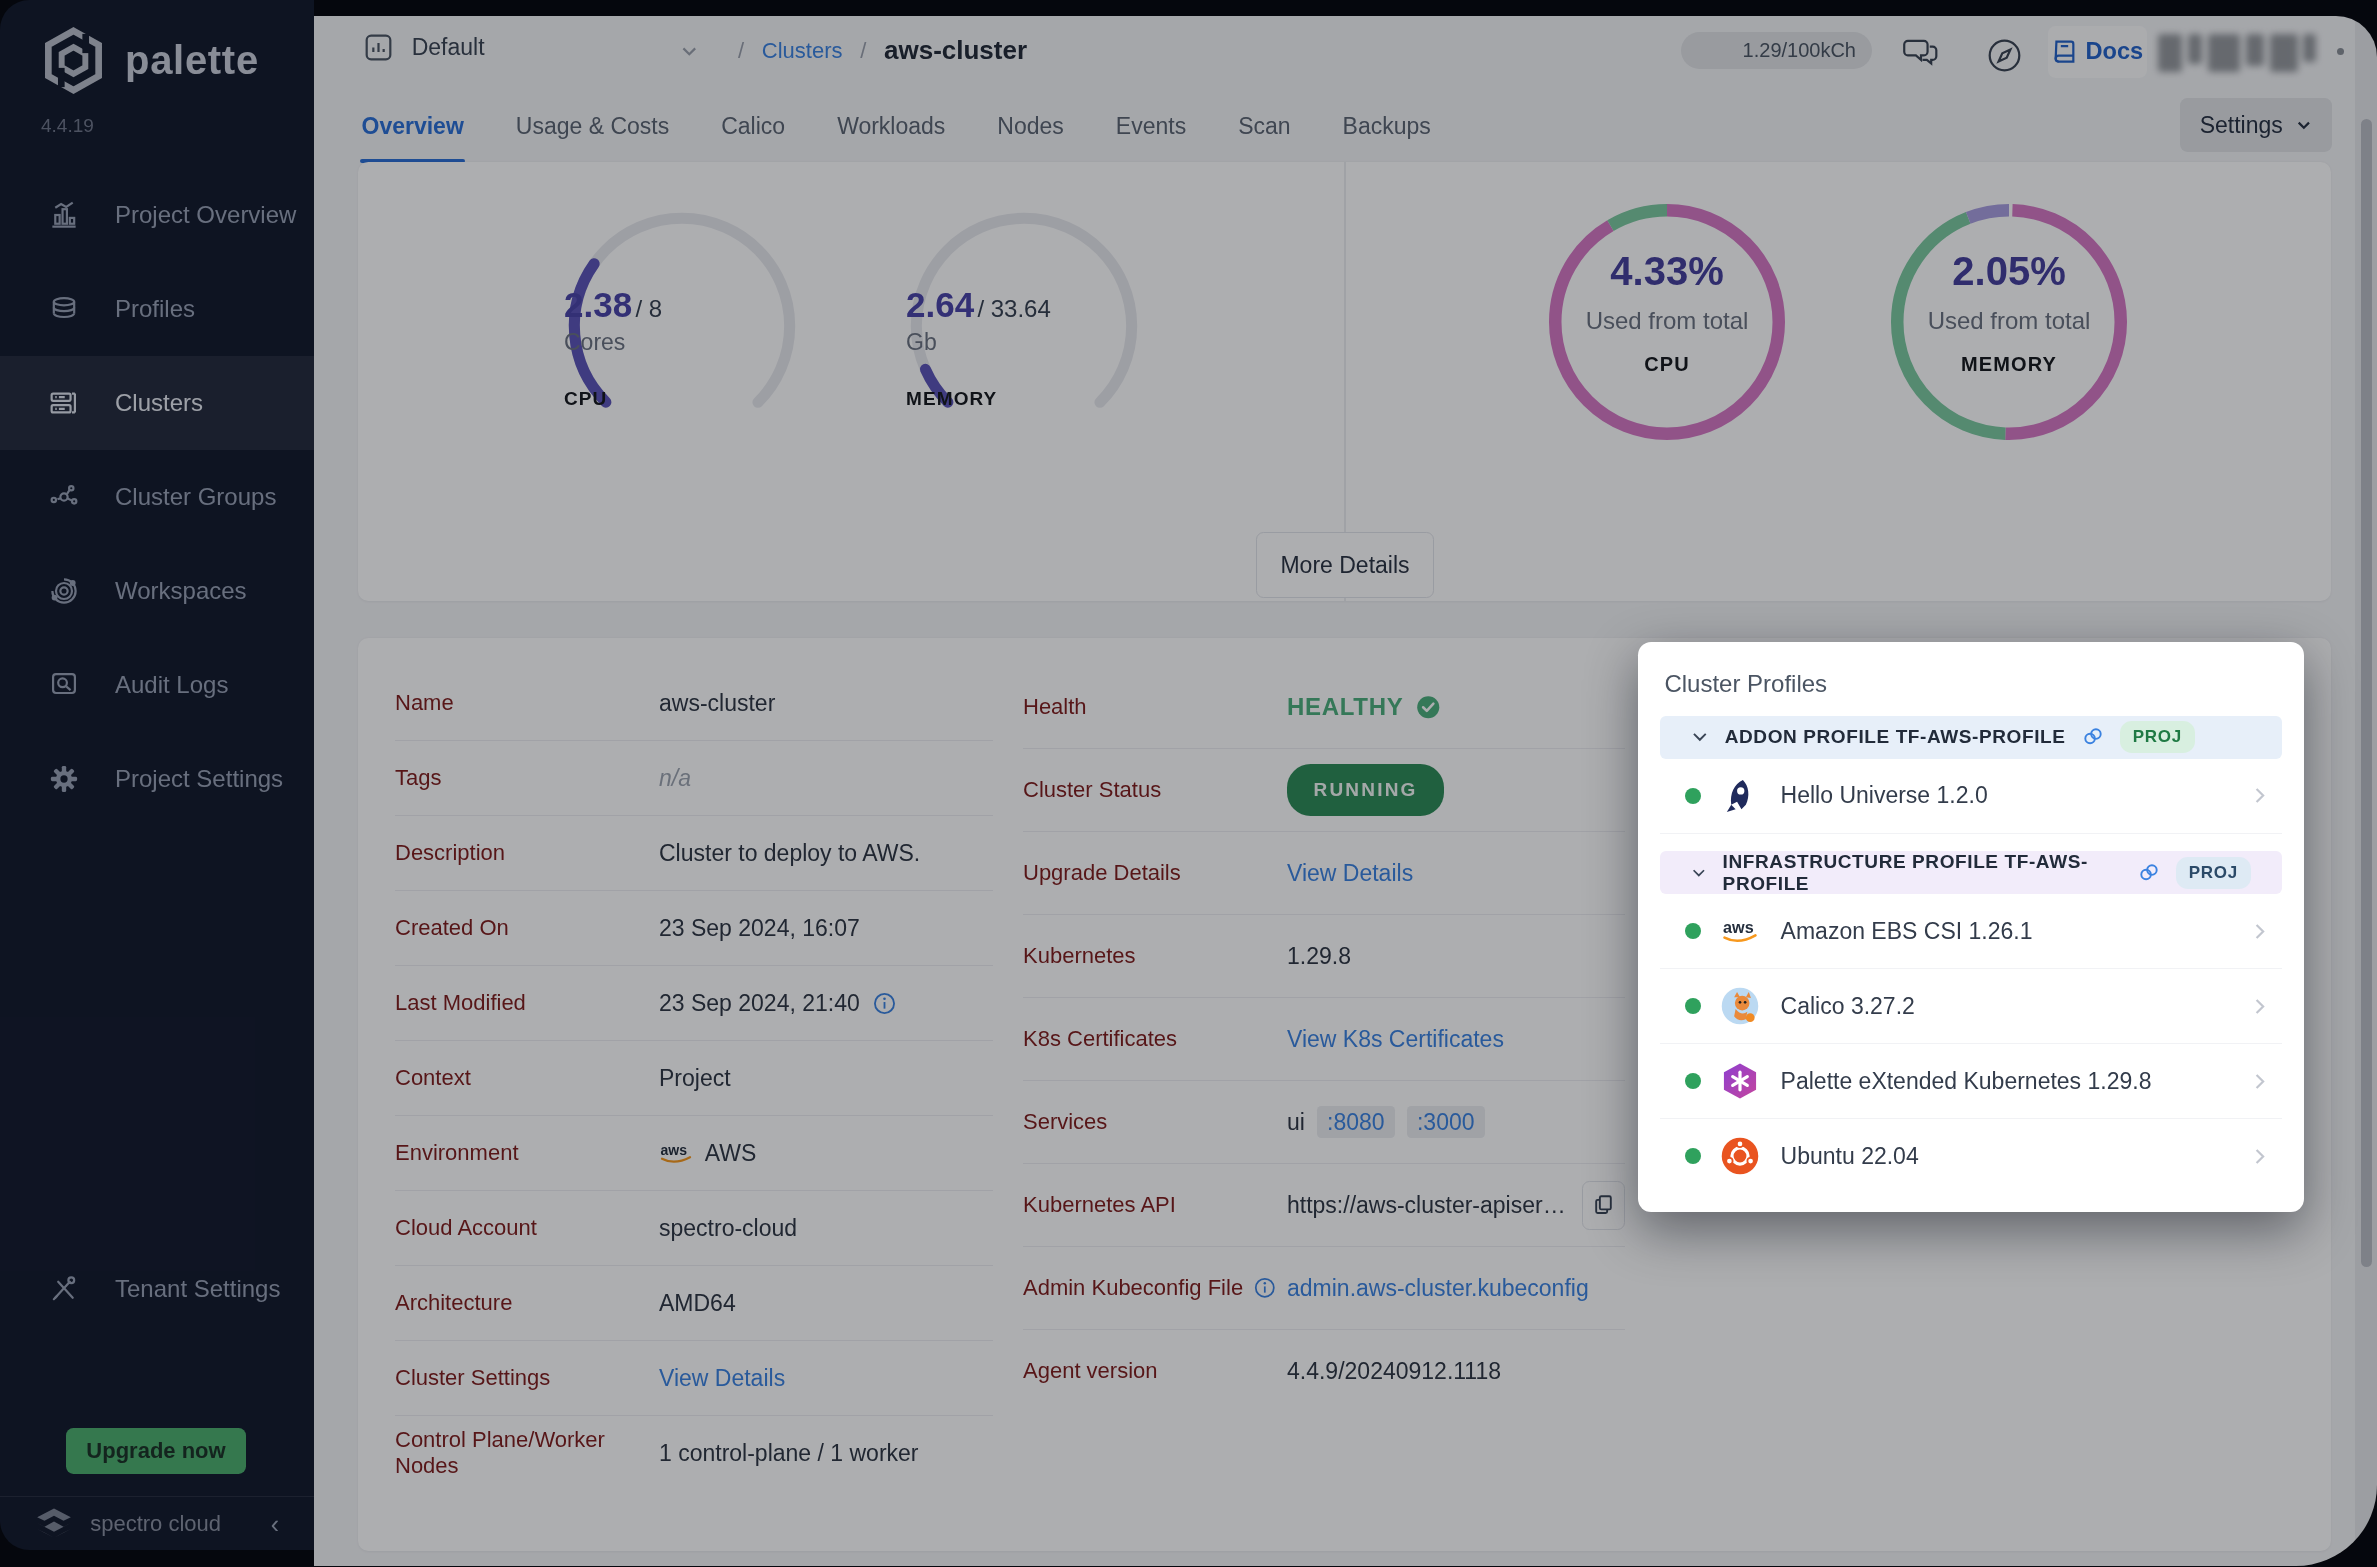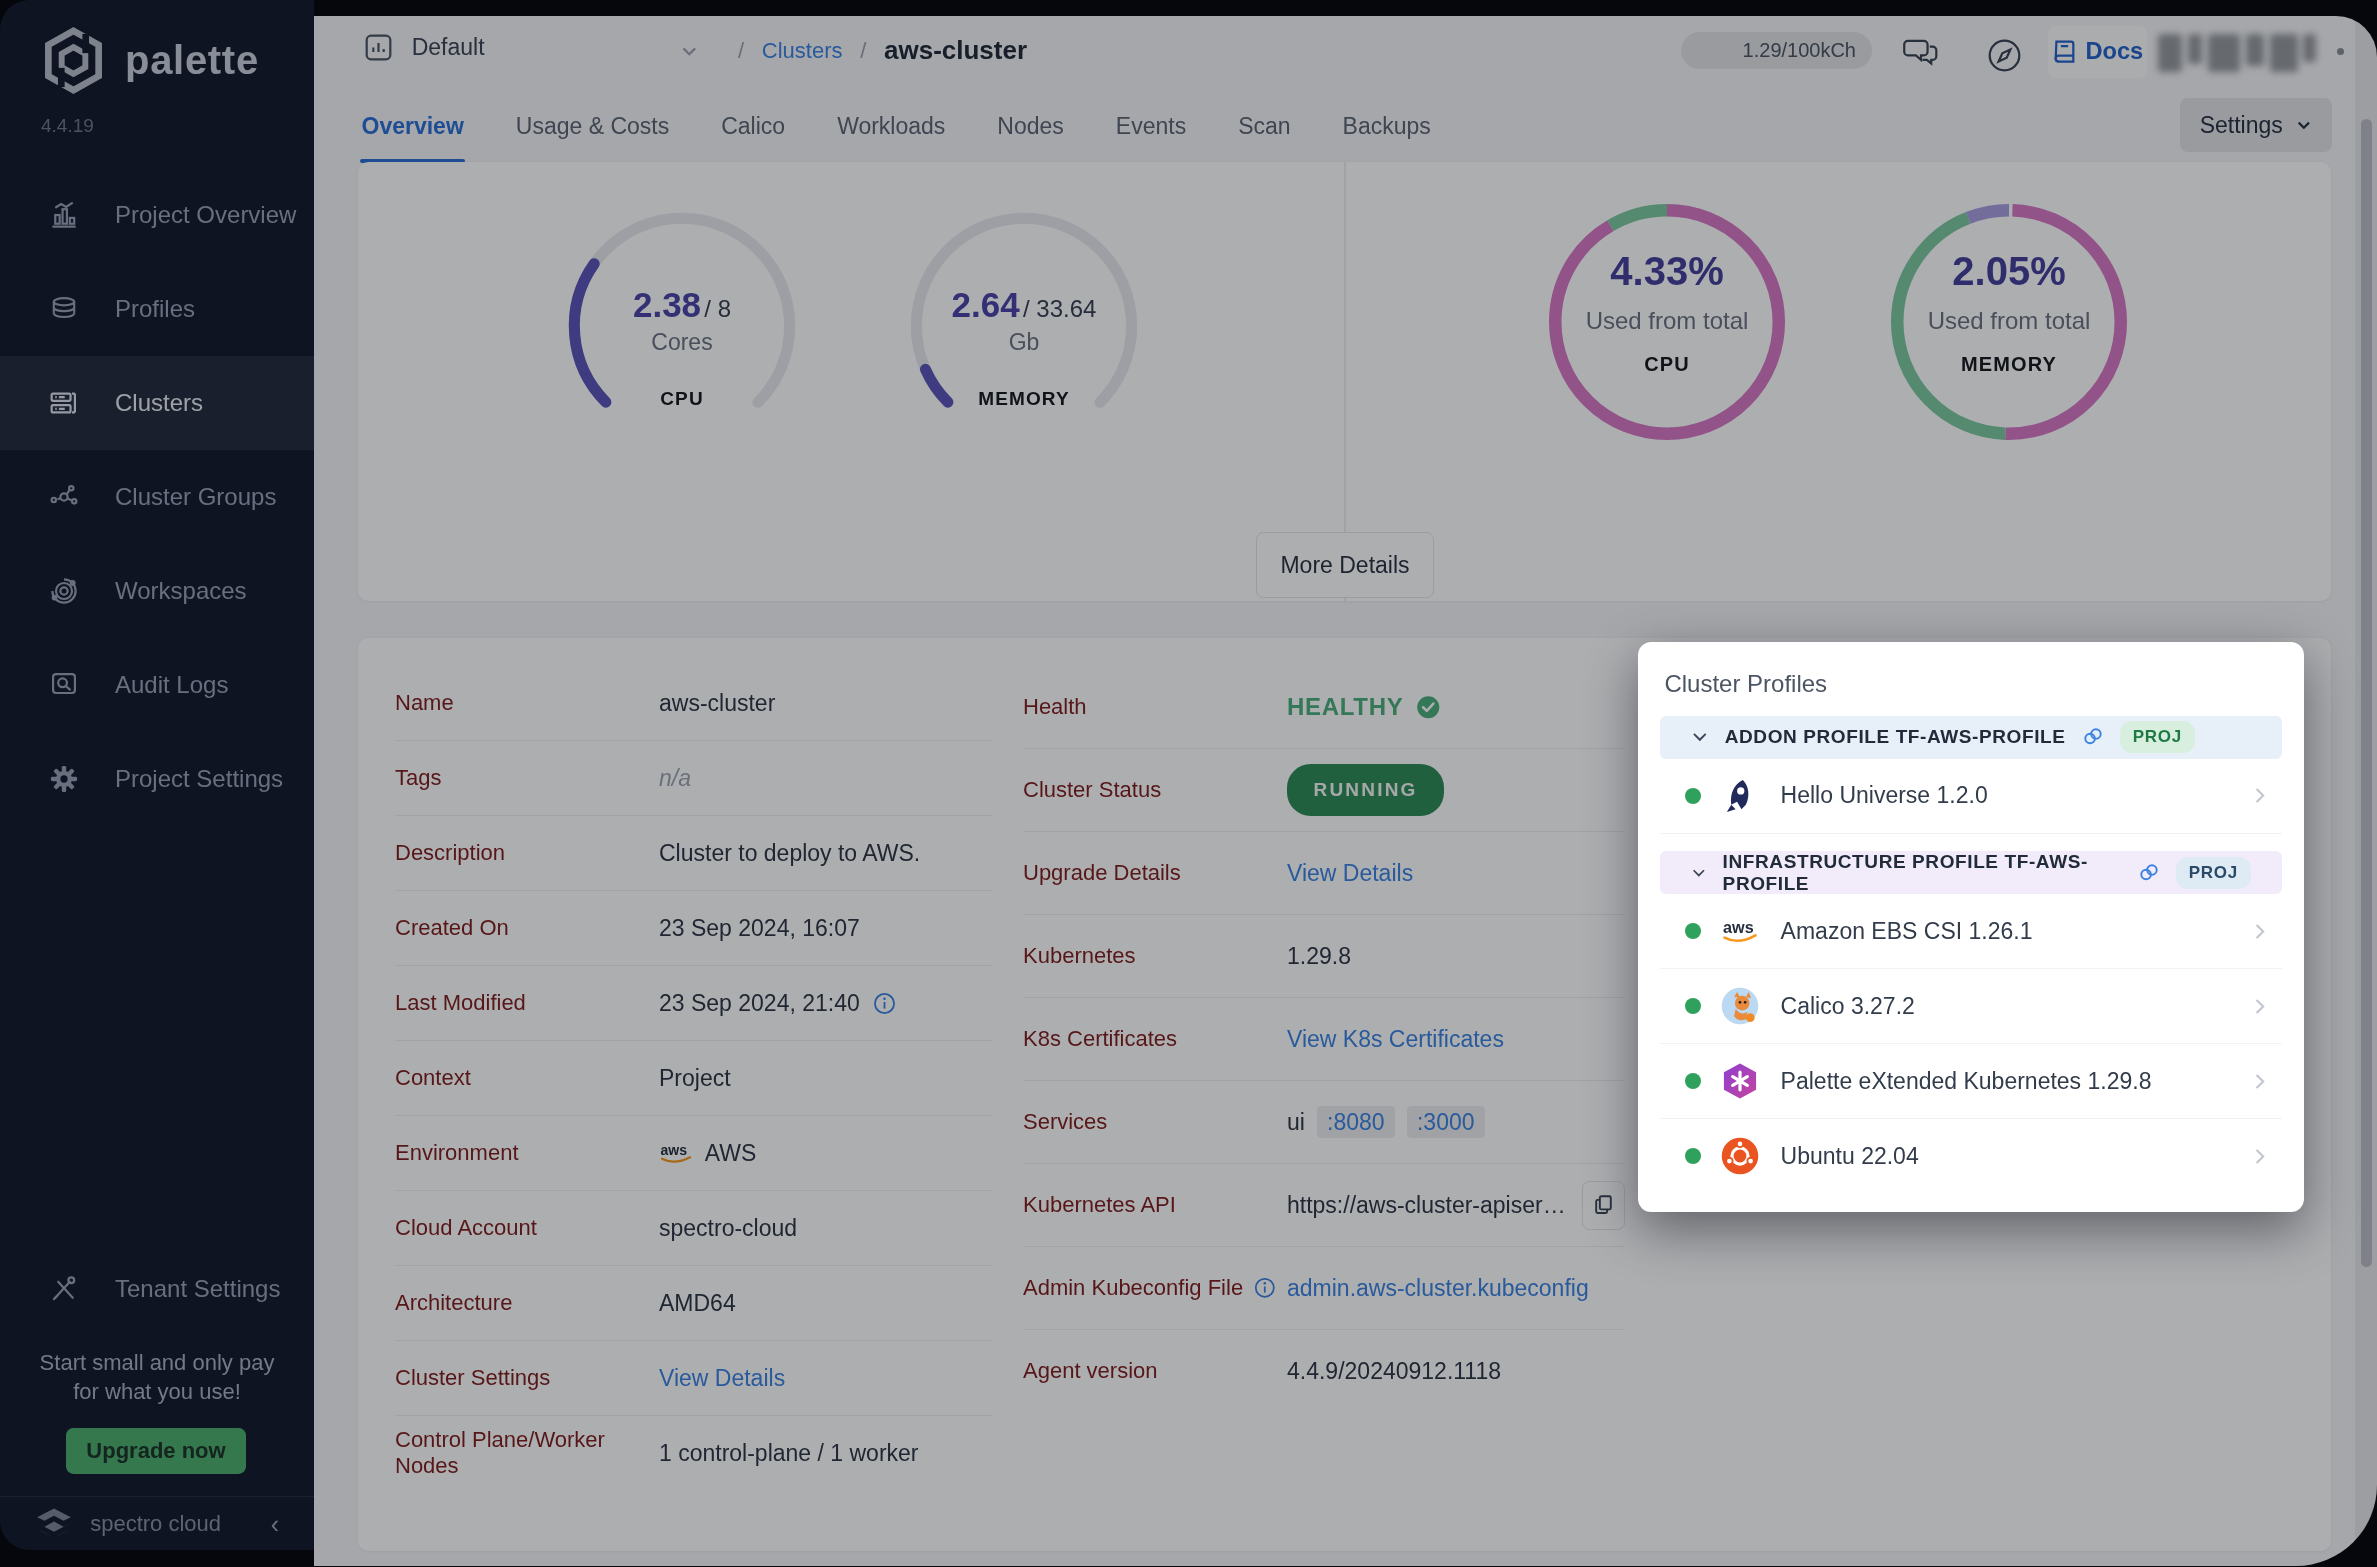--- a/index.html
+++ b/index.html
@@ -60,21 +60,21 @@
        background:#2B6FD6;}
   .settings-btn{position:absolute;left:1866px;top:82px;width:152px;height:54px;border:none;border-radius:7.4px;
        background:rgba(17,24,39,0.08);font-size:23px;color:#273142;cursor:pointer;
        display:flex;align-items:center;justify-content:center;gap:11.8px;font-family:inherit;}
 
   .card{position:absolute;background:#fff;border-radius:10.3px;box-shadow:0 0.7px 2.9px rgba(16,24,40,0.06);}
   .usage-card{left:44px;top:146px;width:1973px;height:439px;}
   .vdivider{position:absolute;left:986px;top:0;bottom:0;width:1.5px;background:#ECEDF1;}
   .gauge{position:absolute;width:236px;height:243px;}
   .gauge svg{position:absolute;left:0;top:0;}
-  .gauge-center{position:absolute;left:0;top:0;width:236px;text-align:center;}
+  .gauge-center{position:absolute;left:0;top:0;width:236px;text-align:left;}
   .gauge-value{margin-top:77px;}
   .gauge-value .big{font-size:35px;font-weight:700;color:#4A44A8;}
   .gauge-value .total{font-size:24px;color:#374151;}
   .gauge-unit{margin-top:4.4px;font-size:23px;color:#6B7280;}
   .gauge-label{margin-top:32px;font-size:19px;font-weight:700;color:#15181D;letter-spacing:1.1px;}
   .donut{position:absolute;width:250px;height:250px;}
   .donut svg{position:absolute;left:0;top:0;}
   .donut-center{position:absolute;left:0;top:0;width:250px;text-align:center;}
   .donut-pct{margin-top:52px;font-size:40px;font-weight:700;color:#453F9C;}
   .donut-cap{margin-top:13.2px;font-size:24px;color:#6B7280;}
@@ -239,24 +239,20 @@
             <path d="M10 34 L30 12"></path>
               <path d="M34 34 L14 12"></path>
               <circle cx="32" cy="10" r="4"></circle>
               <path d="M8 36 l4 -4"></path>
           </svg>
           </span>
         <span class="mi-label">Tenant Settings</span>
       </div>
     </div>
 
-    <div class="promo">
-      <div>Start small and only pay</div>
-      <div>for what you use!</div>
-    </div>
     <button class="upgrade-btn">Upgrade now</button>
 
     <div class="side-footer">
       <span style="margin-left:31px">
         <svg width="46" height="41" viewBox="0 0 62 56" fill="#7E8596">
           <polygon points="31,6 54,18 44,23 31,16 18,23 8,18"></polygon>
           <polygon points="8,26 18,31 31,24 44,31 54,26 31,38"></polygon>
           <polygon points="8,34 31,46 54,34 44,39 31,46 18,39" opacity="0.7"></polygon>
         </svg>
         </span>

